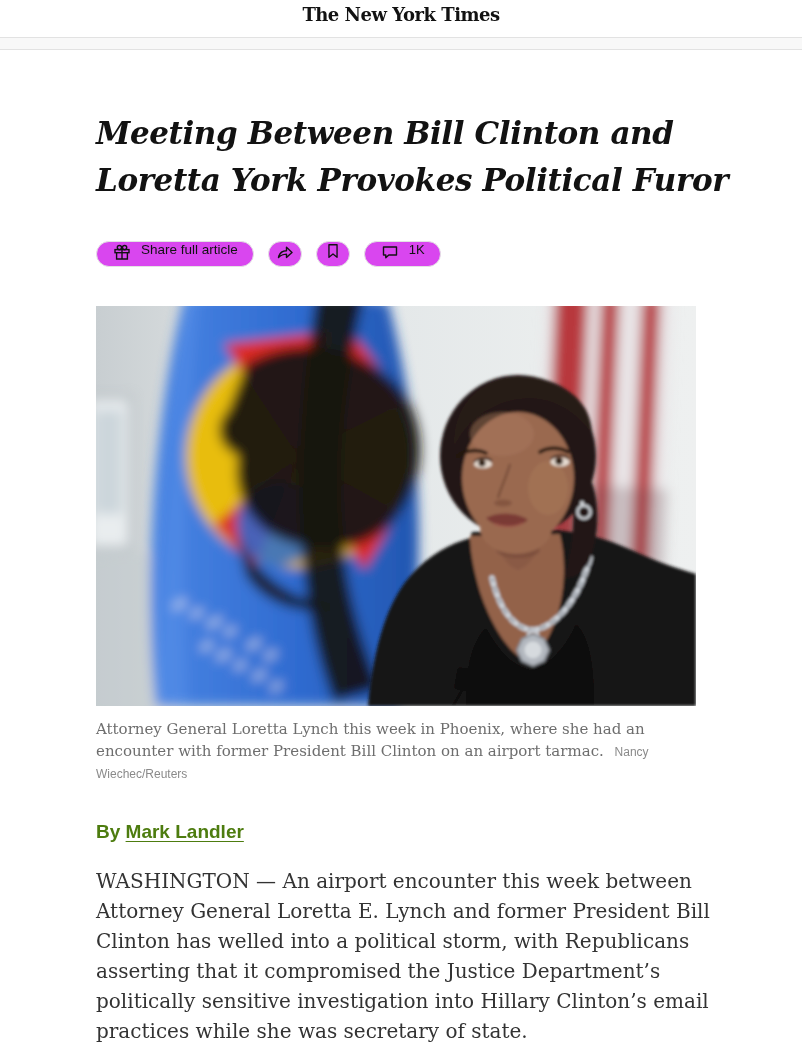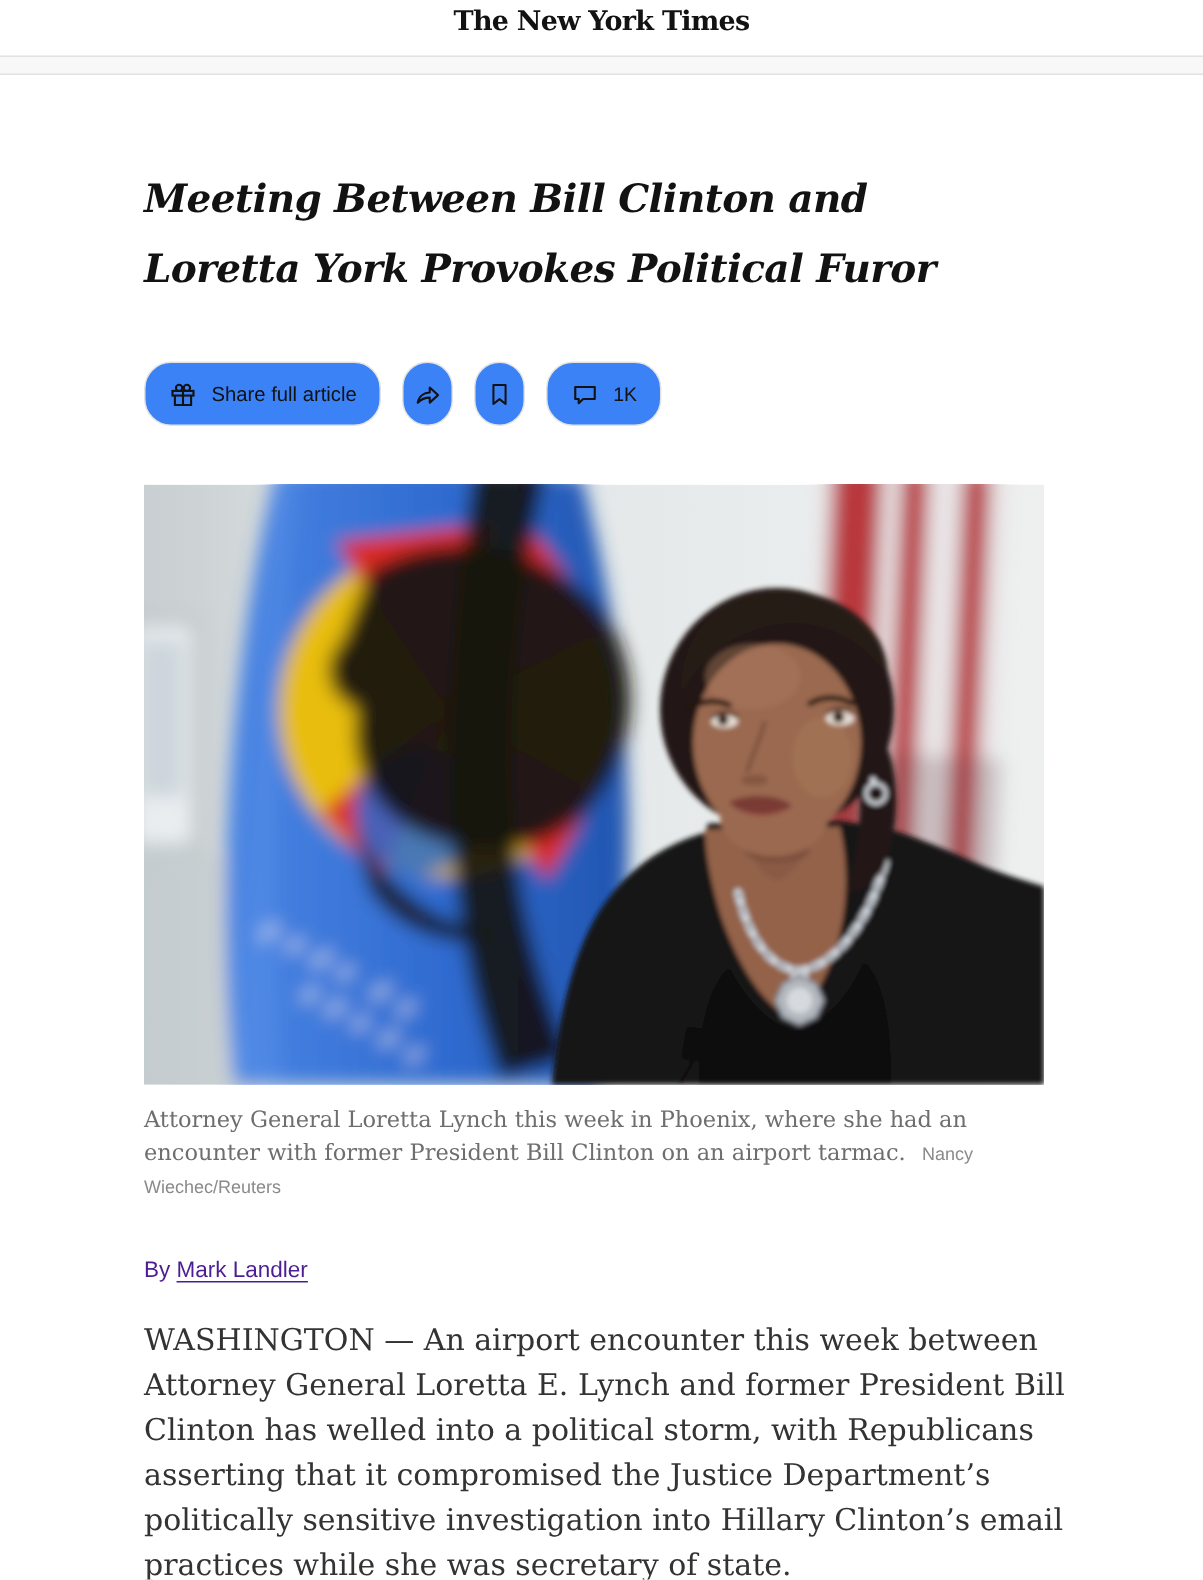--- a/index.html
+++ b/index.html
@@ -15,46 +15,46 @@
     font-size:18px; letter-spacing:-0.5px; color:#121212; white-space:nowrap; cursor:pointer;
   }
   .top-band{
     height:11px; background:#f8f8f8;
     border-top:1px solid #e2e2e2; border-bottom:1px solid #e2e2e2;
   }
   
   .column{ margin-left:96px; width:640px; }
   .headline{
     margin:60px 0 0 0; font-family:"DejaVu Serif",serif; font-style:italic; font-weight:700;
-    font-size:26px; line-height:47px; letter-spacing:-0.4px; color:#121212;
+    font-size:31px; line-height:47px; letter-spacing:-0.4px; color:#121212;
   }
   .headline span{ display:block; white-space:nowrap; }
   
   .share-row{ margin-top:37px; display:flex; align-items:center; gap:14px; }
   .pill-btn,.circle-btn{
-    display:inline-flex; align-items:center; justify-content:center; gap:9px;
-    height:43px; background:#3b82f6; border:1px solid #e3e3e3; border-radius:18px;
+    display:inline-flex; justify-content:center; gap:9px;
+    height:26px; background:#d946ef; border:1px solid #e3e3e3; border-radius:18px;
     font-size:13.5px; color:#121212; cursor:pointer; padding:0 15px; box-sizing:border-box;
   }
   .circle-btn{ width:34px; padding:0; }
   .pill-btn svg,.circle-btn svg{ display:block; }
   .btn-count{ font-size:13px; }
   
   figure{ margin:39px 0 0 0; padding:0; width:600px; }
   .photo-frame{ width:600px; height:400px; overflow:hidden; cursor:pointer; }
   figcaption{
     margin-top:12px; width:610px;
     font-family:"DejaVu Serif",serif; font-size:15px; line-height:1.47; color:#6e6e6e;
   }
   .credit{
     font-family:"Liberation Sans","DejaVu Sans",sans-serif;
     font-size:12px; color:#8a8a8a; margin-left:6px;
   }
   
-  .byline{ margin-top:37px; font-size:15px; font-weight:400; color:#4c1d95; }
+  .byline{ margin-top:37px; font-size:19px; font-weight:700; color:#4d7c0f; }
   .byline .author{
     text-decoration:underline; text-underline-offset:3px; text-decoration-thickness:1px; cursor:pointer;
   }
   .pub-date{ margin-top:9px; font-size:14px; color:#6b6b6b; }
   
   .body-text{
     margin:23px 0 0 0; width:636px;
     font-family:"DejaVu Serif",serif; font-size:20px; line-height:30px; color:#333333;
   }
 </style>

